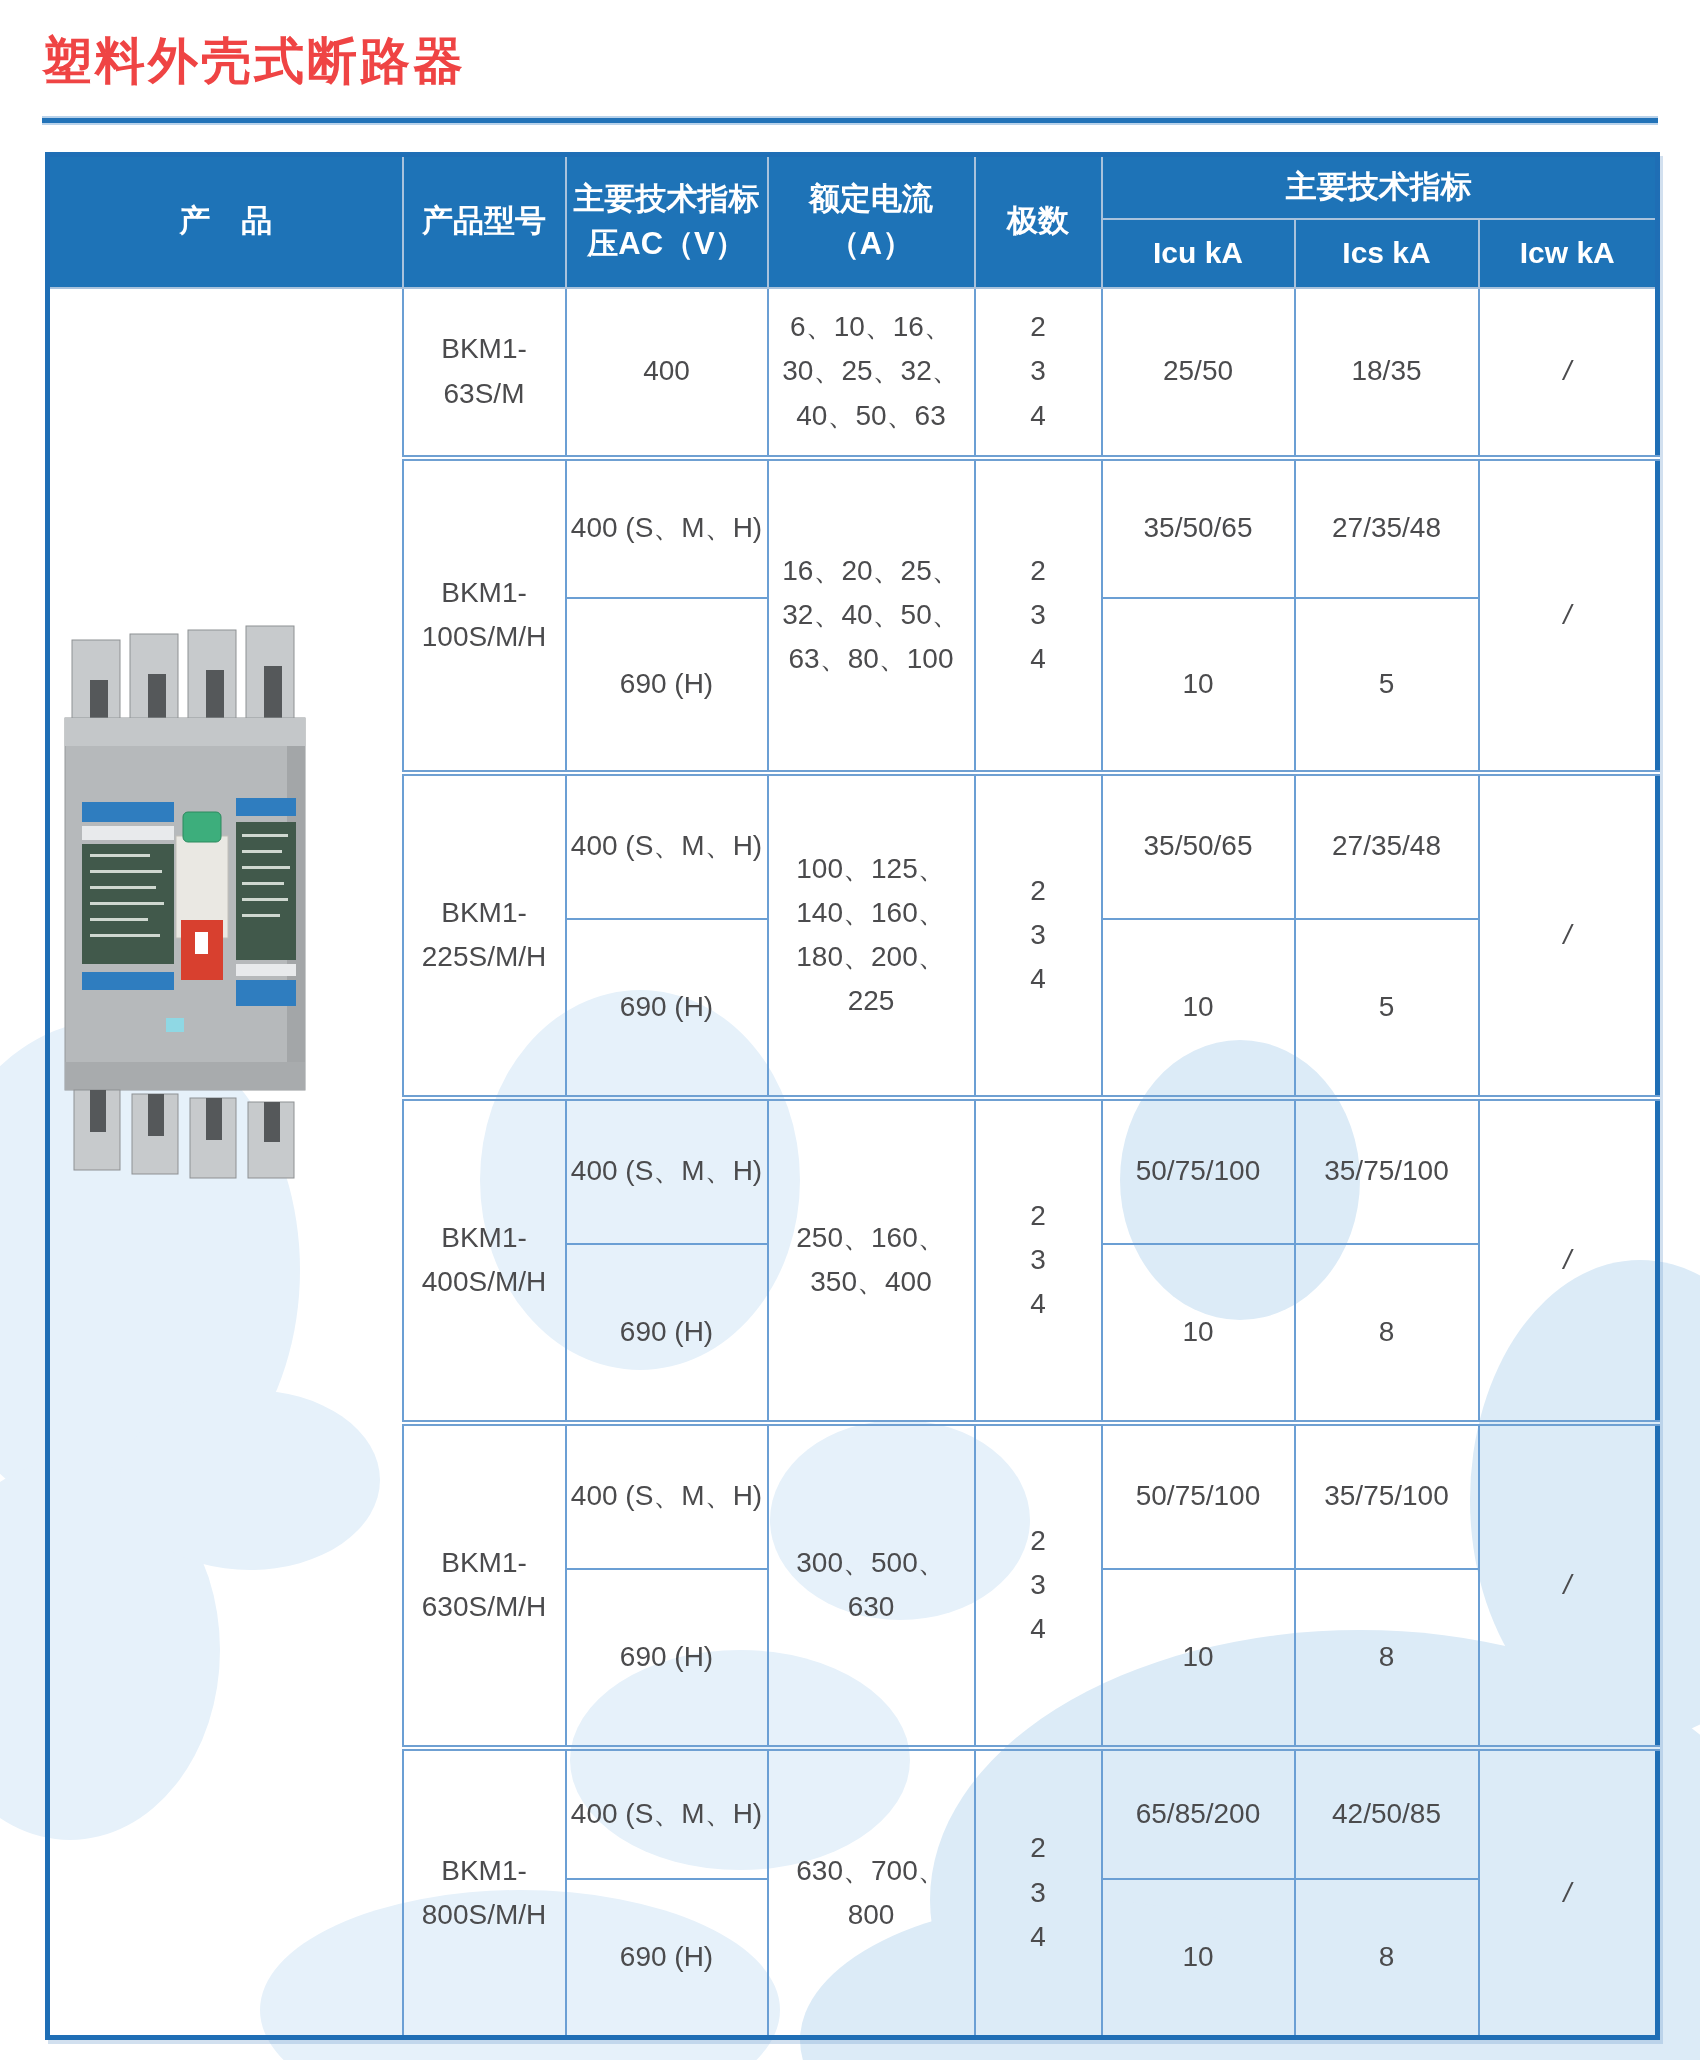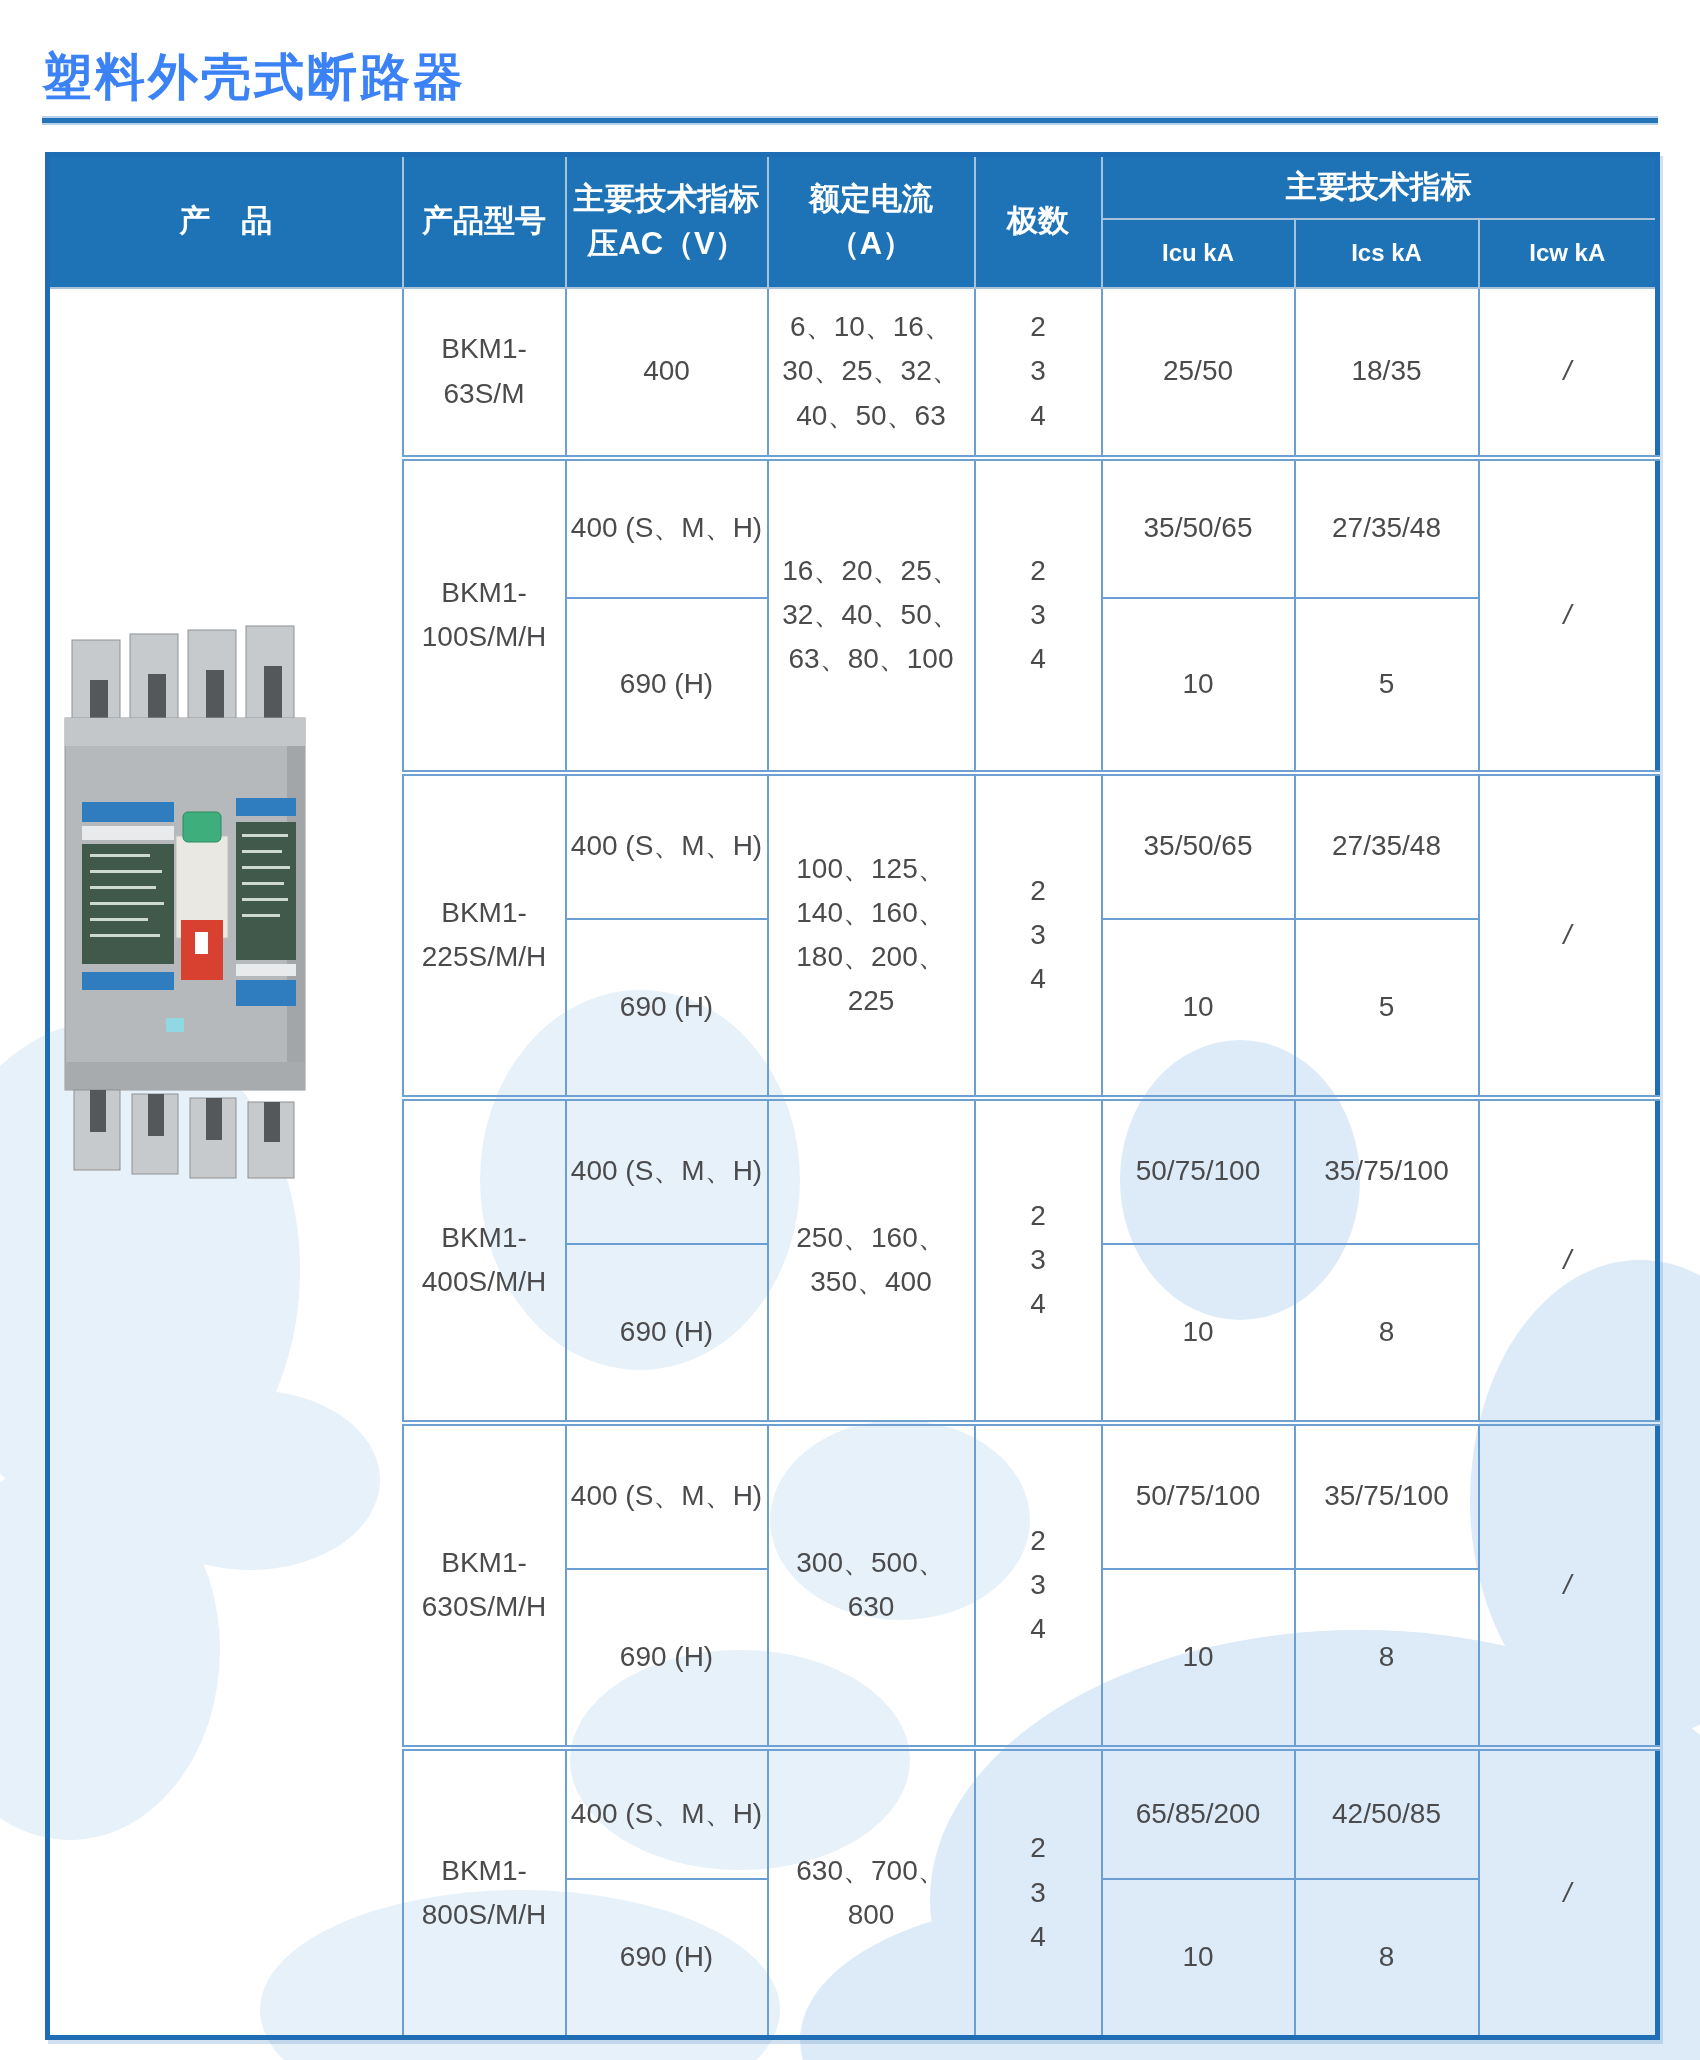--- a/index.html
+++ b/index.html
@@ -2,39 +2,39 @@
 <html><head>
 <meta charset="utf-8">
 <style>
   html,body{margin:0;padding:0;background:#ffffff;}
   .page{
     position:relative;width:1700px;height:2060px;background:#ffffff;
     font-family:"Liberation Sans",sans-serif;overflow:hidden;
   }
   .watermark{position:absolute;left:0;top:0;z-index:0;}
   .page-title{
-    position:absolute;left:42px;top:44px;z-index:2;
-    font-size:50px;font-weight:bold;color:#3b82f6;letter-spacing:3px;
+    position:absolute;left:42px;top:28px;z-index:2;
+    font-size:50px;font-weight:bold;color:#ef4444;letter-spacing:3px;
   }
   .title-rule{
     position:absolute;left:42px;top:116px;width:1616px;height:9px;z-index:2;
     background:linear-gradient(to bottom,#b9d2ea 0 2px,#2273b8 2px 7px,#b9d2ea 7px 9px);
   }
   .table-wrap{position:absolute;left:45px;top:152px;z-index:1;}
   table.spec{
     border-collapse:collapse;table-layout:fixed;width:1610px;
     border:5px solid #1f6eb5;
     box-shadow:3px 4px 0 rgba(125,165,210,.35);
   }
   table.spec th{
     background:#1e73b7;color:#ffffff;font-weight:bold;font-size:31px;
     border:2px solid #a9c2dc;text-align:center;vertical-align:middle;
     white-space:pre-line;line-height:1.45;padding:0;
   }
-  table.spec th.subhead{font-size:24px;}
+  table.spec th.subhead{font-size:30px;}
   table.spec td{
     border:2px solid #6b9fd4;background:transparent;
     font-size:28px;color:#4b4b4d;text-align:center;vertical-align:middle;
     white-space:pre-line;line-height:1.58;padding:0;font-weight:normal;
   }
   tr.hr1{height:64px;} tr.hr2{height:69px;}
   tr.r1{height:170px;}
   tr.t2{height:140px;} tr.b2{height:175px;}
   tr.t3{height:146px;} tr.b3{height:179px;}
   tr.t4{height:146px;} tr.b4{height:179px;}

